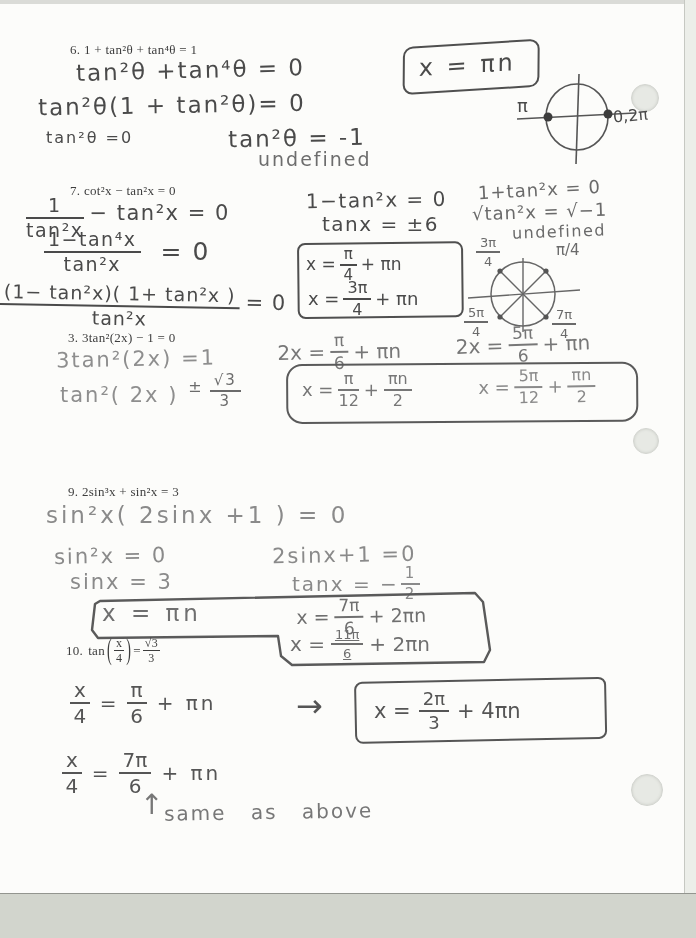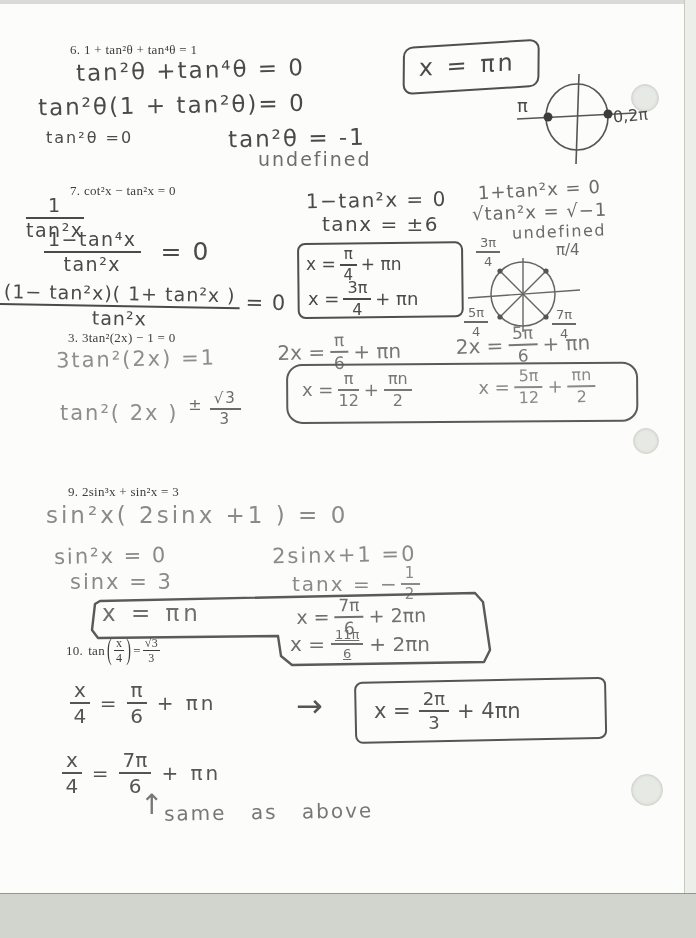--- a/index.html
+++ b/index.html
@@ -55,20 +55,21 @@
 <div class="abs hw" style="left:517px;top:97px;font-size:18px;">π</div>
 <div class="abs hw" style="left:613px;top:108px;font-size:16px;transform:rotate(-5deg);">0,2π</div>
 
 <div class="abs printed" style="left:70px;top:183px;">7. cot²x − tan²x = 0</div>
 
 <div class="abs row hw" style="left:26px;top:196px;font-size:19px;letter-spacing:1.5px;">
   <span class="frac">
     <span class="num">1</span>
     <span class="den">tan²x</span>
   </span>
+  <span style="font-size:21px;margin-top:-10px;">− tan²x  = 0</span>
 </div>
 
 <div class="abs row hw" style="left:44px;top:230px;font-size:19px;letter-spacing:1.5px;">
   <span class="frac">
     <span class="num">1−tan⁴x</span>
     <span class="den">tan²x</span>
   </span>
   <span style="font-size:25px;margin-left:14px;">= 0</span>
 </div>
 
@@ -126,21 +127,21 @@
   <span class="num">5π</span>
   <span class="den">4</span>
 </div>
 <div class="abs hw frac" style="left:552px;top:308px;font-size:13px;color:#6a6a6a;">
   <span class="num">7π</span>
   <span class="den">4</span>
 </div>
 
 <div class="abs printed" style="left:68px;top:330px;">3. 3tan²(2x) − 1 = 0</div>
 <div class="abs hw" style="left:56px;top:348px;font-size:21px;letter-spacing:2px;color:#8e8e8e;transform:rotate(-1deg);">3tan²(2x) =1</div>
-<div class="abs row hw" style="left:60px;top:395px;font-size:21px;letter-spacing:2px;color:#8e8e8e;">
+<div class="abs row hw" style="left:60px;top:377px;font-size:21px;letter-spacing:2px;color:#8e8e8e;">
   <span>tan²( 2x )</span>
   <span style="font-size:16px;transform:translateY(-8px);margin-left:4px;color:#6b6b6b;">±</span>
   <span class="frac" style="font-size:15px;transform:translateY(-4px);color:#6b6b6b;">
     <span class="num">√3</span>
     <span class="den">3</span>
   </span>
 </div>
 
 <div class="abs row hw" style="left:277px;top:333px;font-size:20px;color:#777;gap:5px;transform:rotate(-1deg);">
   <span>2x =</span>

